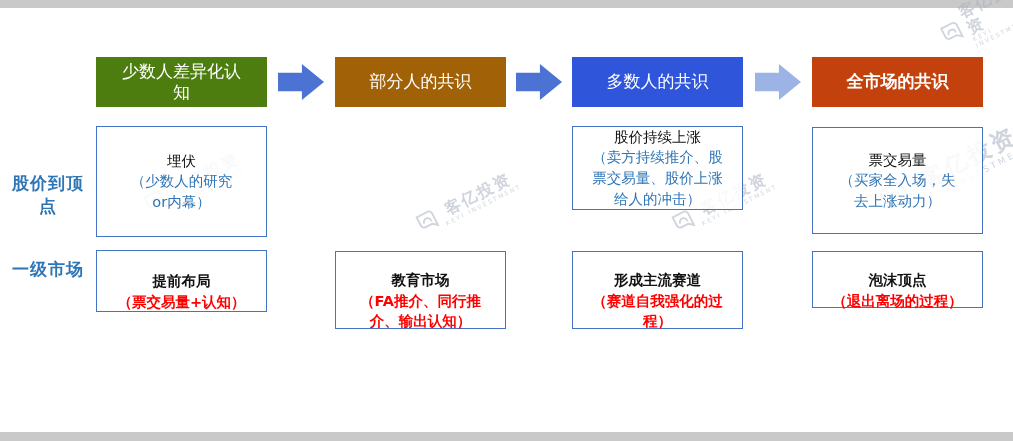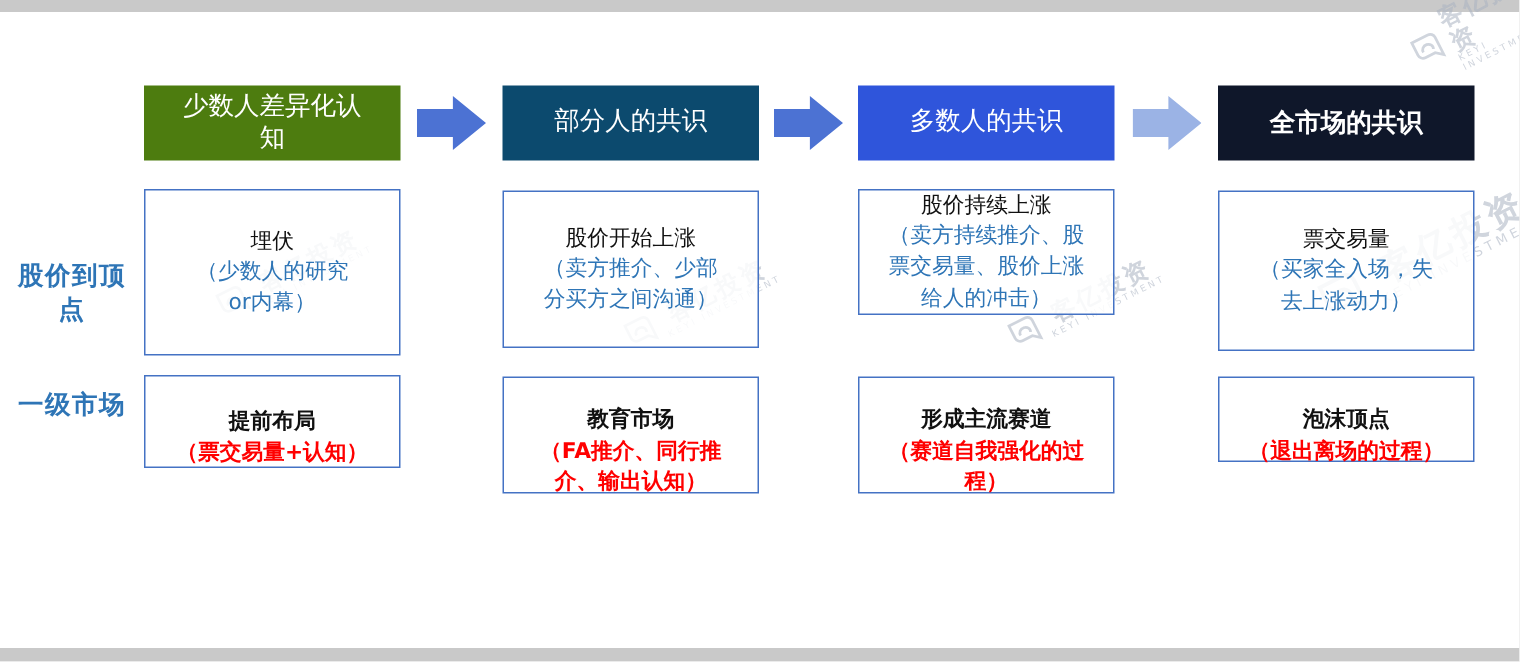--- a/index.html
+++ b/index.html
@@ -123,37 +123,32 @@
       <span class="wm-text">客亿投资</span>
       <span class="wm-sub">KEYI INVESTMENT</span>
     </span>
   </div>
 
   <div class="rowlabel" style="top:172px">股价到顶点</div>
   <div class="rowlabel" style="top:258px">一级市场</div>
 
   <div class="hdr" style="left: 96px; background: #4d7c0f;">少数人差异化认
 知</div>
-  <div class="hdr" style="left: 335px; background: #0c4a6e;">部分人的共识</div>
+  <div class="hdr" style="left: 335px; background: #a16207;">部分人的共识</div>
   <div class="hdr" style="left: 572px; background: rgb(47, 85, 219);">多数人的共识</div>
-  <div class="hdr bold" style="left: 812px; background: #0f172a; font-family: Liberation Serif, serif;">全市场的共识</div>
+  <div class="hdr bold" style="left: 812px; background: #c2410c;">全市场的共识</div>
 
   <div class="arrow" style="left: 278px; background: rgb(76, 114, 211);"></div>
   <div class="arrow" style="left: 516px; background: rgb(76, 114, 211);"></div>
   <div class="arrow" style="left: 755px; background: rgb(155, 179, 229);"></div>
 
   <div class="box sec" style="left:96px; top:126px; height:111px">
     <div class="title">埋伏</div>
     <div class="detail">（少数人的研究
 or内幕）</div>
-  </div>
-  <div class="box sec" style="left:335px; top:127px; height:105px">
-    <div class="title">股价开始上涨</div>
-    <div class="detail">（卖方推介、少部
-分买方之间沟通）</div>
   </div>
   <div class="box sec" style="left:572px; top:126px; height:84px">
     <div class="title">股价持续上涨</div>
     <div class="detail">（卖方持续推介、股
 票交易量、股价上涨
 给人的冲击）</div>
   </div>
   <div class="box sec" style="left:812px; top:127px; height:107px">
     <div class="title">票交易量</div>
     <div class="detail">（买家全入场，失

